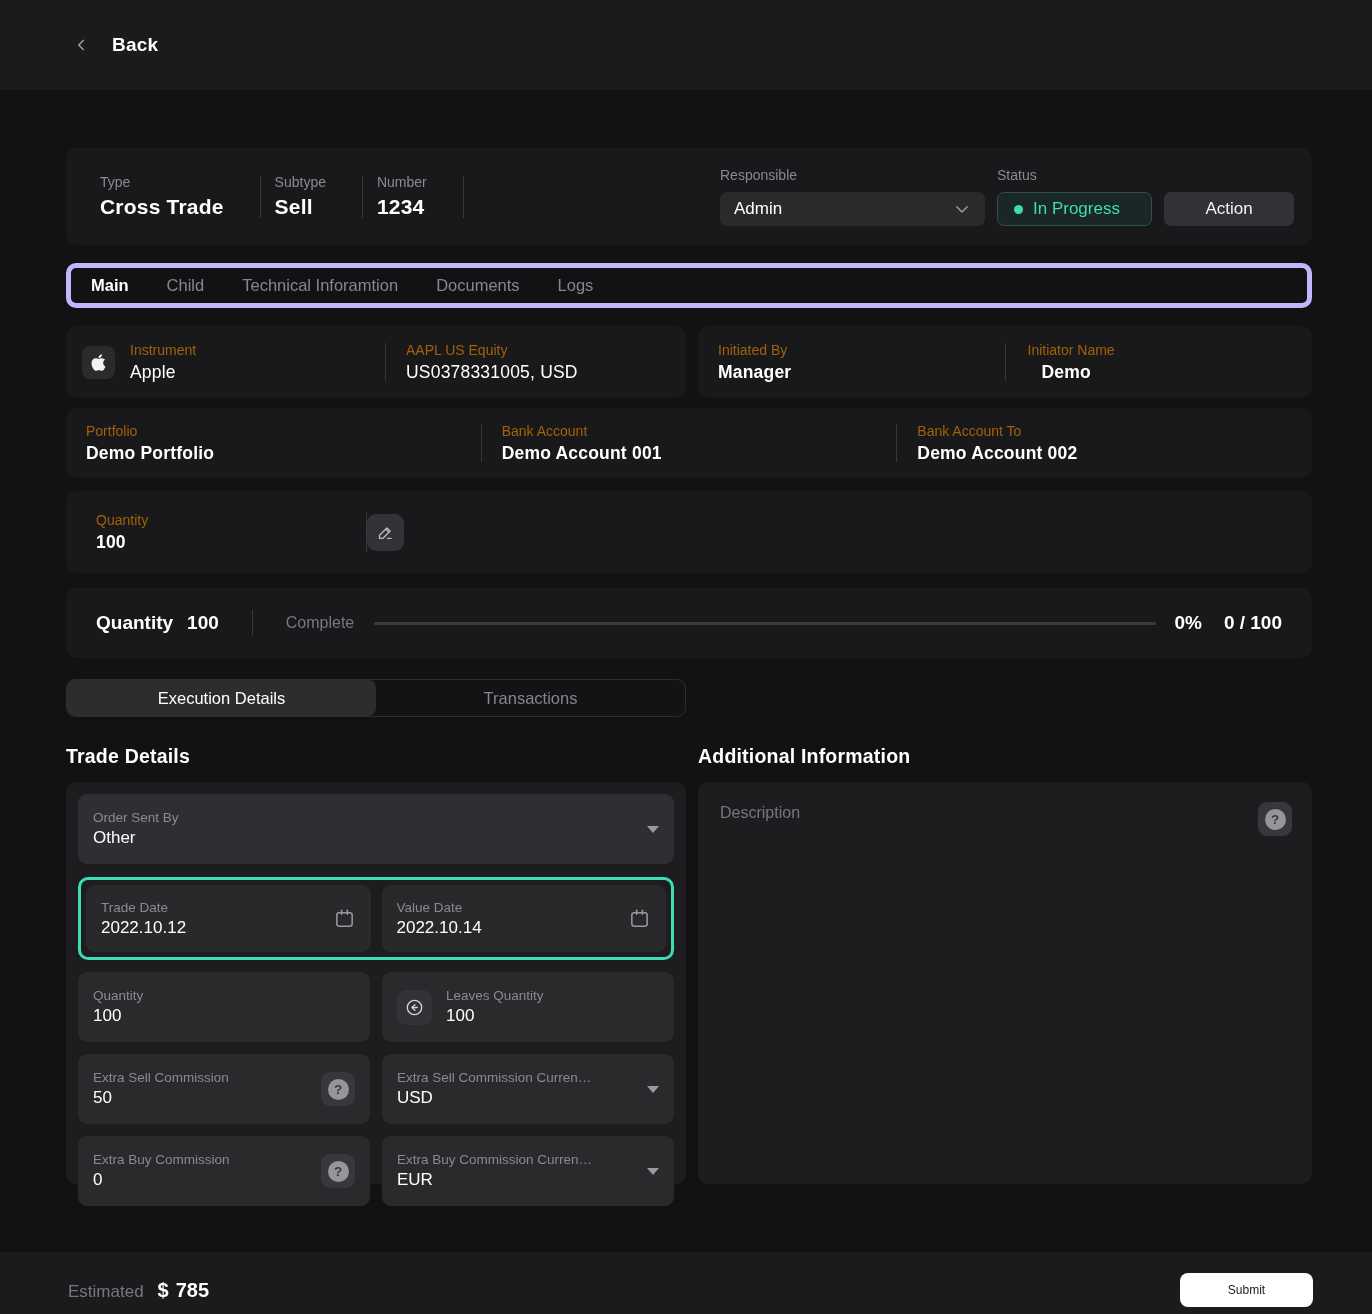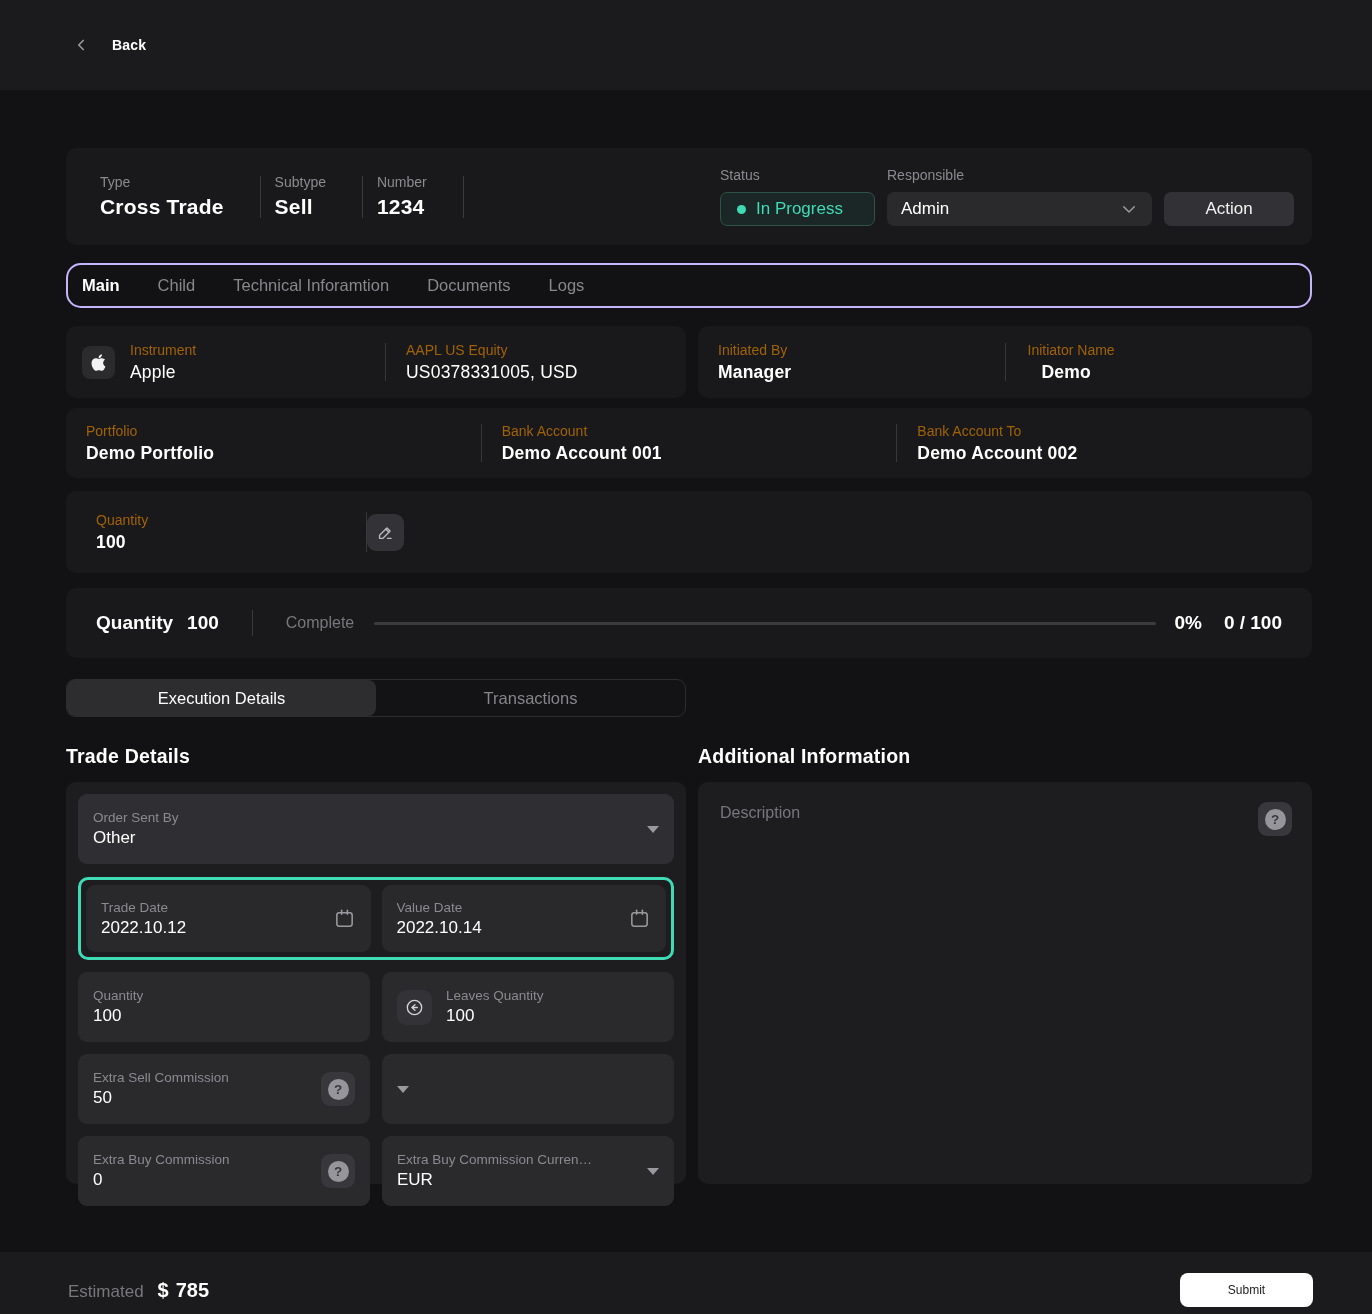--- a/index.html
+++ b/index.html
@@ -13,21 +13,21 @@
   }
   .app { width:1372px; height:1314px; display:flex; flex-direction:column; }
 
   
   .topbar {
     height:90px; background:#1b1b1d; flex:0 0 auto;
     display:flex; align-items:center; padding-left:72px;
   }
   .back-btn { display:flex; align-items:center; gap:22px; cursor:pointer; }
   .back-btn svg { display:block; }
-  .back-label { font-size:14px; font-weight:700; letter-spacing:.2px; }
+  .back-label { font-size:19px; font-weight:700; letter-spacing:.2px; }
 
   
   .main { flex:1 1 auto; padding:58px 60px 0 66px; }
 
   .header-card {
     background:#19191b; border-radius:10px; height:97px;
     display:flex; align-items:center; justify-content:space-between;
     padding:0 18px 0 20px;
   }
   .hleft { display:flex; align-items:center; height:100%; }
@@ -51,22 +51,22 @@
     display:flex; align-items:center; justify-content:space-between;
     padding:0 14px; width:265px; font-size:17px; cursor:pointer;
   }
   .action-btn {
     height:34px; width:130px; background:#323236; border:none; border-radius:7px;
     color:#f2f2f4; font-size:17px; font-family:inherit; cursor:pointer;
   }
 
   
   .tabs {
-    margin-top:18px; height:45px; border:2px solid #c4b5fd; border-radius:15px;
-    display:flex; align-items:center; gap:38px; padding:0 14px;
+    margin-top:18px; height:45px; border:5px solid #c4b5fd; border-radius:10px;
+    display:flex; align-items:center; gap:38px; padding:0 20px;
   }
   .tab { font-size:16.5px; color:#87878c; cursor:pointer; white-space:nowrap; }
   .tab.active { color:#fff; font-weight:700; }
 
   
   .row2 { display:flex; gap:12px; margin-top:18px; }
   .card {
     background:#19191b; border-radius:10px; height:72px;
     display:flex; align-items:center;
   }
@@ -206,33 +206,33 @@
         </div>
         <div class="vdiv"></div>
         <div class="hfield">
           <div class="hlabel">Number</div>
           <div class="hvalue">1234</div>
         </div>
         <div class="vdiv"></div>
       </div>
       <div class="hright">
         <div class="hgroup">
-          <div class="hlabel">Status</div>
-          <div class="badge">
-            <span class="dot"></span>
-            <span>In Progress</span>
-          </div>
-        </div>
-        <div class="hgroup">
           <div class="hlabel">Responsible</div>
           <div class="select">
             <span>Admin</span>
             <svg width="18" height="18" viewBox="0 0 24 24" fill="none" stroke="#9a9a9e" stroke-width="2" stroke-linecap="round" stroke-linejoin="round">
                 <polyline points="5 9 12 16 19 9"></polyline>
               </svg>
+          </div>
+        </div>
+        <div class="hgroup">
+          <div class="hlabel">Status</div>
+          <div class="badge">
+            <span class="dot"></span>
+            <span>In Progress</span>
           </div>
         </div>
         <button class="action-btn">Action</button>
       </div>
     </div>
 
     <div class="tabs">
       <div class="tab active">Main</div>
       <div class="tab">Child</div>
       <div class="tab">Technical Inforamtion</div>
@@ -388,20 +388,24 @@
             <div class="field">
               <div>
                 <div class="flabel">Extra Sell Commission</div>
                 <div class="fvalue">50</div>
               </div>
               <button class="help-btn">
                 <span class="help-circle">?</span>
               </button>
             </div>
             <div class="field select-like" style="background:#2a2a2d;">
+              <div style="overflow:hidden;">
+                <div class="flabel">Extra Sell Commission Curren…</div>
+                <div class="fvalue">USD</div>
+              </div>
               <span class="tri"></span>
             </div>
           </div>
 
           <div class="frow">
             <div class="field">
               <div>
                 <div class="flabel">Extra Buy Commission</div>
                 <div class="fvalue">0</div>
               </div>

